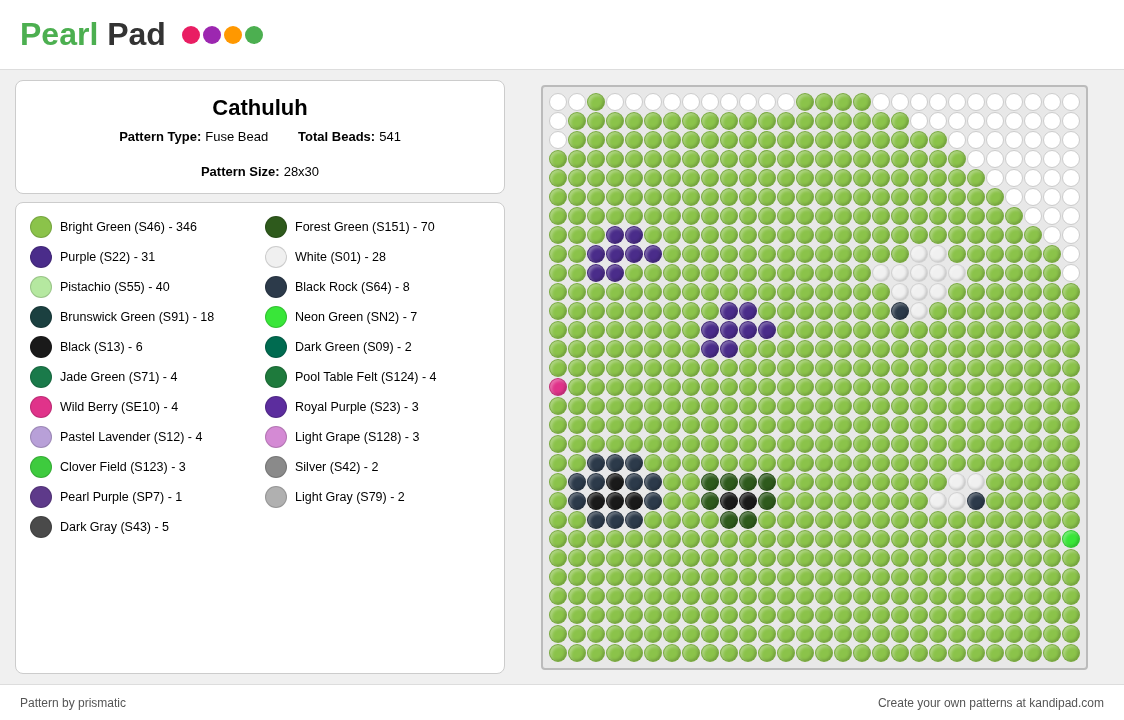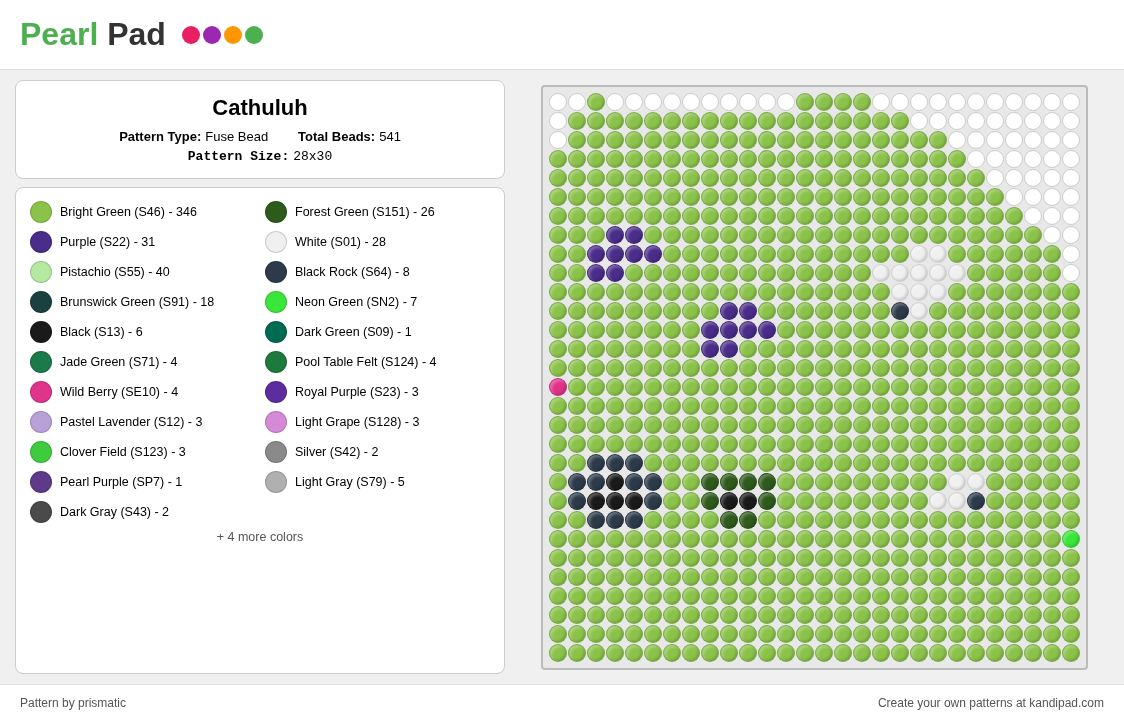--- a/index.html
+++ b/index.html
@@ -198,37 +198,37 @@
       <div class="pattern-meta">
         <div class="meta-item">
           <span class="meta-label">Pattern Type:</span>
           <span class="meta-value">Fuse Bead</span>
         </div>
         <div class="meta-item">
           <span class="meta-label">Total Beads:</span>
           <span class="meta-value">541</span>
         </div>
       </div>
-      <div class="pattern-meta" style="margin-top:5px;font-family:Liberation Mono, monospace;">
+      <div class="pattern-meta" style="margin-top:20px;">
         <div class="meta-item">
           <span class="meta-label">Pattern Size:</span>
           <span class="meta-value">28x30</span>
         </div>
       </div>
     </div>
 
     <div class="color-legend">
       <div class="color-grid" id="color-grid-container">
       <div class="color-item">
             <div class="color-swatch" style="background: rgb(139, 195, 74);"></div>
             <span>Bright Green (S46) - 346</span>
           </div>
           <div class="color-item">
             <div class="color-swatch" style="background: rgb(46, 90, 28);"></div>
-            <span>Forest Green (S151) - 26</span>
+            <span>Forest Green (S151) - 70</span>
           </div>
           <div class="color-item">
             <div class="color-swatch" style="background: rgb(74, 44, 138);"></div>
             <span>Purple (S22) - 31</span>
           </div>
           <div class="color-item">
             <div class="color-swatch" style="background: rgb(240, 240, 240);"></div>
             <span>White (S01) - 28</span>
           </div>
           <div class="color-item">
@@ -246,69 +246,68 @@
           <div class="color-item">
             <div class="color-swatch" style="background: rgb(57, 230, 57);"></div>
             <span>Neon Green (SN2) - 7</span>
           </div>
           <div class="color-item">
             <div class="color-swatch" style="background: rgb(26, 26, 26);"></div>
             <span>Black (S13) - 6</span>
           </div>
           <div class="color-item">
             <div class="color-swatch" style="background: rgb(0, 107, 80);"></div>
-            <span>Dark Green (S09) - 1</span>
+            <span>Dark Green (S09) - 2</span>
           </div>
           <div class="color-item">
             <div class="color-swatch" style="background: rgb(26, 122, 74);"></div>
             <span>Jade Green (S71) - 4</span>
           </div>
           <div class="color-item">
             <div class="color-swatch" style="background: rgb(30, 122, 60);"></div>
             <span>Pool Table Felt (S124) - 4</span>
           </div>
           <div class="color-item">
             <div class="color-swatch" style="background: rgb(224, 51, 138);"></div>
             <span>Wild Berry (SE10) - 4</span>
           </div>
           <div class="color-item">
             <div class="color-swatch" style="background: rgb(92, 45, 158);"></div>
             <span>Royal Purple (S23) - 3</span>
           </div>
           <div class="color-item">
             <div class="color-swatch" style="background: rgb(184, 160, 216);"></div>
-            <span>Pastel Lavender (S12) - 3</span>
+            <span>Pastel Lavender (S12) - 4</span>
           </div>
           <div class="color-item">
             <div class="color-swatch" style="background: rgb(212, 138, 212);"></div>
             <span>Light Grape (S128) - 3</span>
           </div>
           <div class="color-item">
             <div class="color-swatch" style="background: rgb(62, 203, 62);"></div>
             <span>Clover Field (S123) - 3</span>
           </div>
           <div class="color-item">
             <div class="color-swatch" style="background: rgb(138, 138, 138);"></div>
             <span>Silver (S42) - 2</span>
           </div>
           <div class="color-item">
             <div class="color-swatch" style="background: rgb(94, 58, 138);"></div>
             <span>Pearl Purple (SP7) - 1</span>
           </div>
           <div class="color-item">
             <div class="color-swatch" style="background: rgb(176, 176, 176);"></div>
-            <span>Light Gray (S79) - 5</span>
+            <span>Light Gray (S79) - 2</span>
           </div>
           <div class="color-item">
             <div class="color-swatch" style="background: rgb(74, 74, 74);"></div>
-            <span>Dark Gray (S43) - 2</span>
+            <span>Dark Gray (S43) - 5</span>
           </div>
           <div></div>
         </div>
-      <div class="more-colors">+ 4 more colors</div>
     </div>
   </div>
 
   <div class="right-panel">
     <div class="bead-canvas">
       <div class="bead-grid" id="bead-grid" style="grid-template-columns: repeat(28, 18px); grid-template-rows: repeat(30, 18px);">
           <div class="bead bead-empty" style="background: white; border-color: rgb(204, 204, 204);"></div>
           <div class="bead bead-empty" style="background: white; border-color: rgb(204, 204, 204);"></div>
           <div class="bead" style="background: rgb(139, 195, 74); box-shadow: rgba(255, 255, 255, 0.3) 2px 2px 3px inset, rgba(0, 0, 0, 0.2) -1px -1px 3px inset;"></div>
           <div class="bead bead-empty" style="background: white; border-color: rgb(204, 204, 204);"></div>

